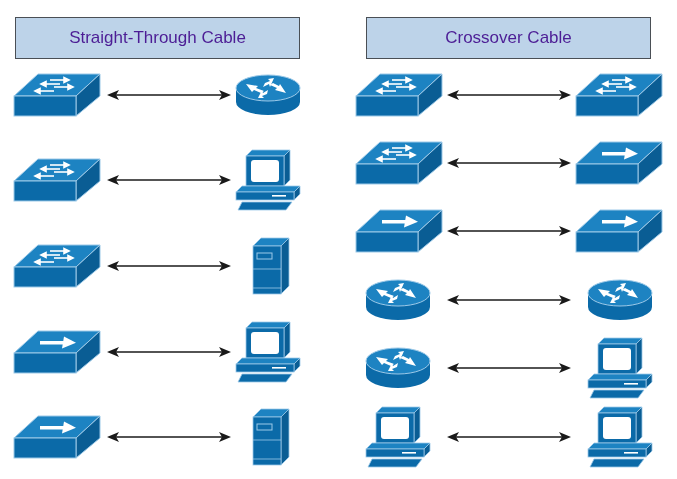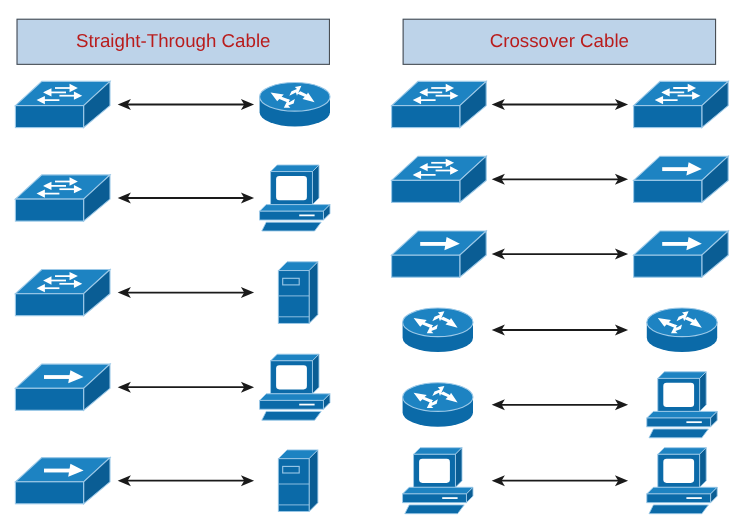--- a/index.html
+++ b/index.html
@@ -1,21 +1,21 @@
 <!DOCTYPE html>
 <html><head>
 <meta charset="utf-8">
 <style>
   html, body { margin:0; padding:0; background:#ffffff; }
   body { width:677px; height:479px; position:relative; overflow:hidden; font-family:"Liberation Sans", sans-serif; }
   .header {
     position:absolute; top:17px; height:42px; width:285px;
     background:#bdd3e9; border:1.5px solid #4a4f55; box-sizing:border-box;
     display:flex; align-items:center; justify-content:center;
-    font-size:17px; color:#b91c1c;
+    font-size:17px; color:#4c1d95;
   }
   #hdr-left { left:15px; }
   #hdr-right { left:366px; }
   .dev { position:absolute; top:0; }
   .cable { position:absolute; height:20px; }
   svg { display:block; overflow:visible; }
 </style>
 </head>
 <body>
 

